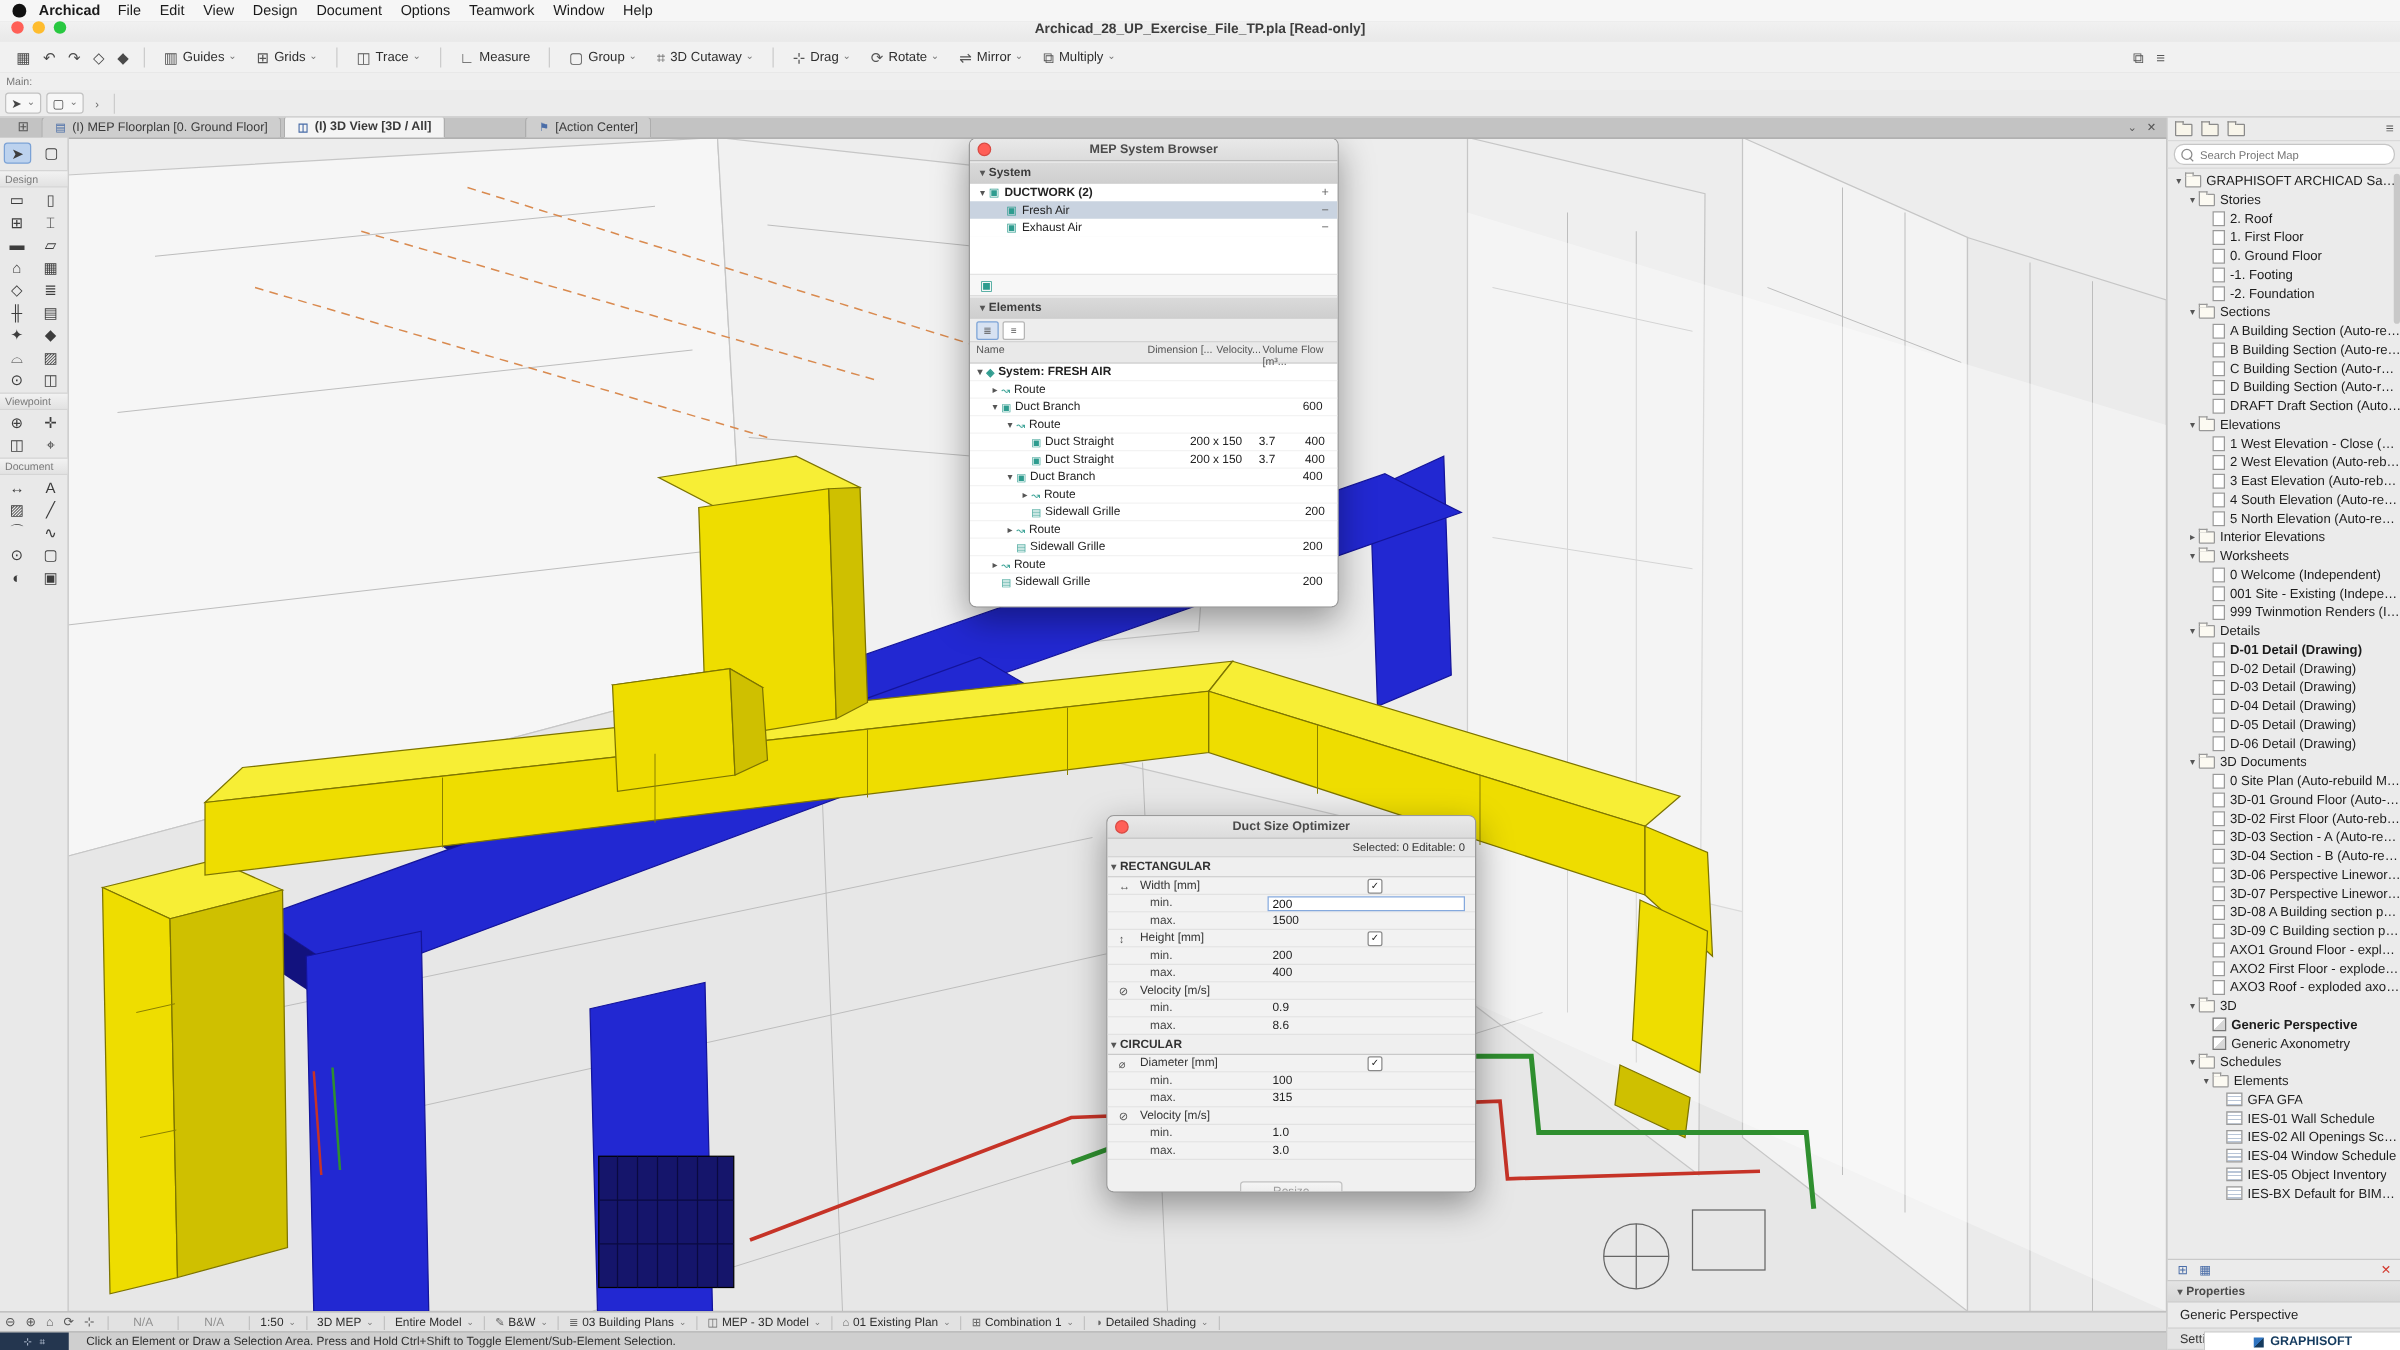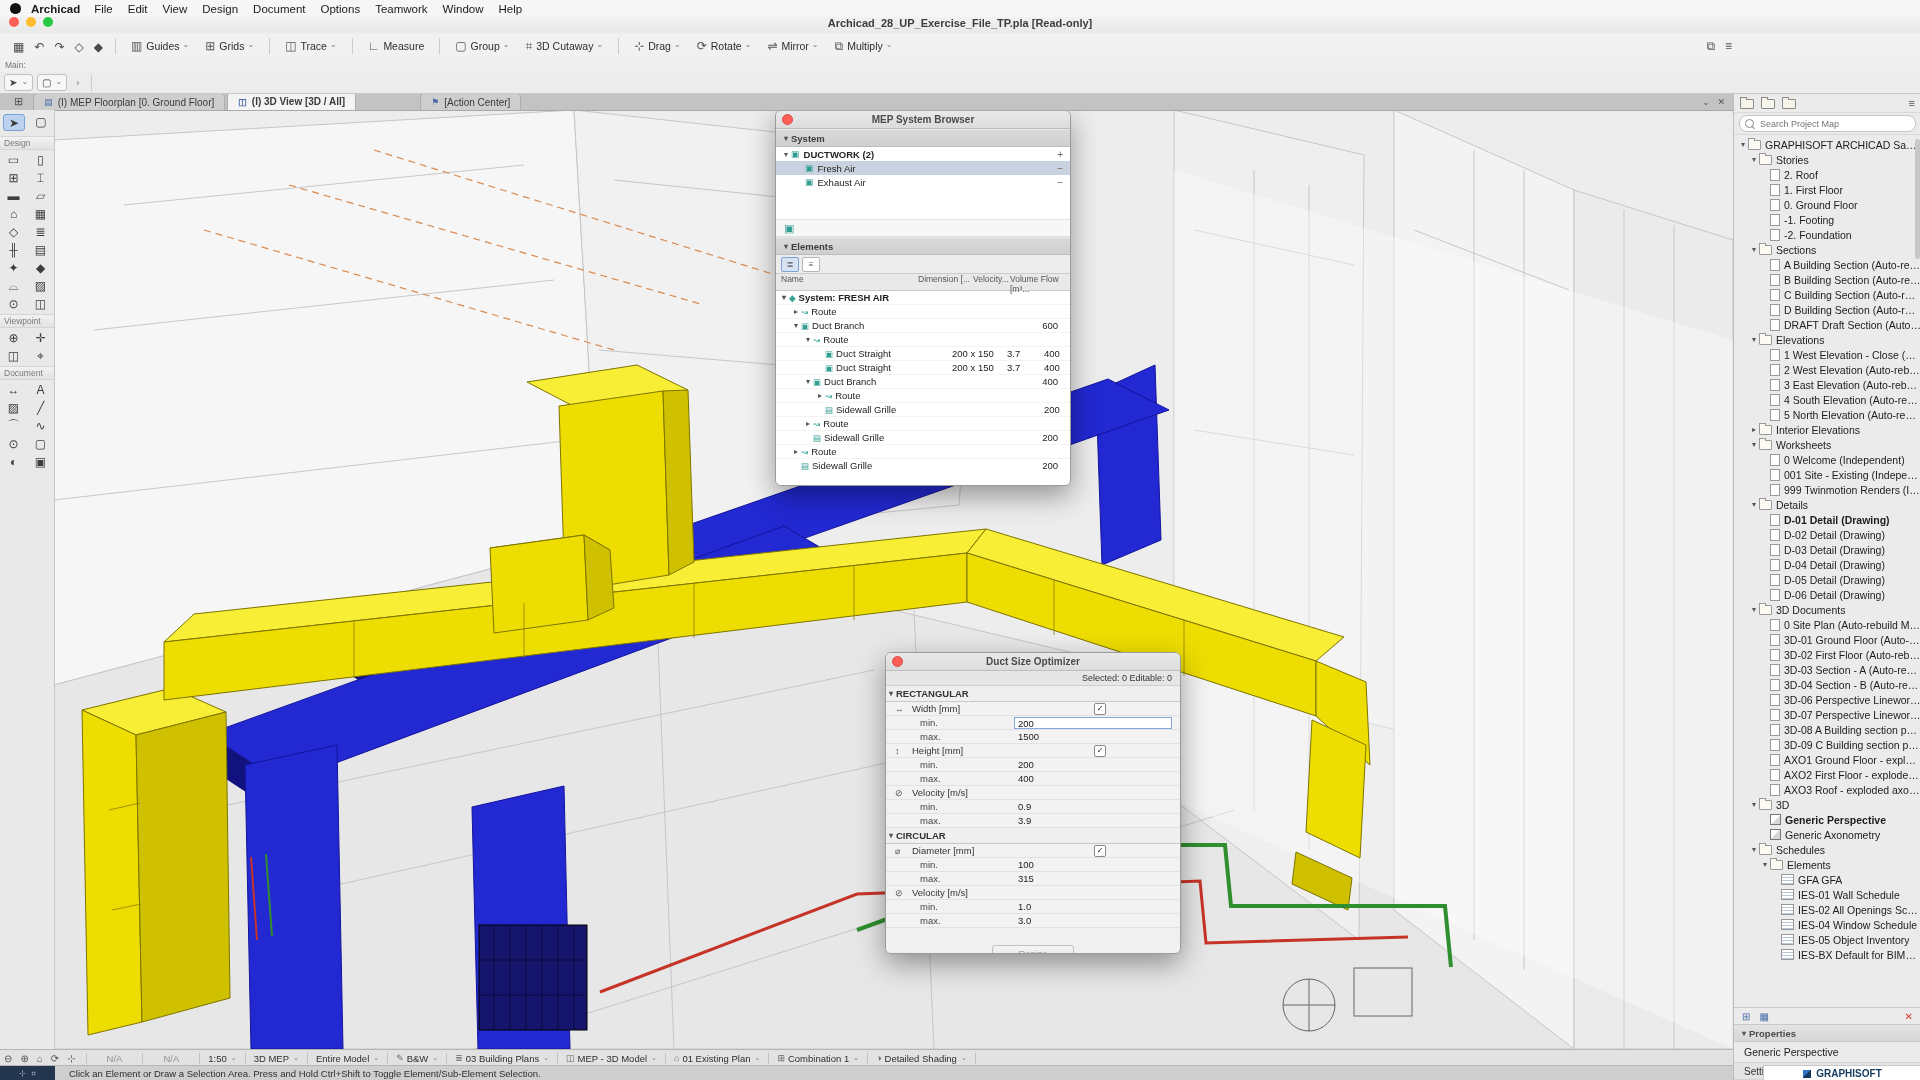--- a/index.html
+++ b/index.html
@@ -656,21 +656,21 @@
       <div class="opt-row">
         <span class="opt-ico">⊘</span>
         <span class="opt-lbl">Velocity [m/s]</span>
       </div>
       <div class="opt-row">
         <span class="mm-lbl">min.</span>
         <span class="mm-val">0.9</span>
       </div>
       <div class="opt-row">
         <span class="mm-lbl">max.</span>
-        <span class="mm-val">3.9</span>
+        <span class="mm-val">8.6</span>
       </div>
       <div class="opt-sec">
         <span class="disc">▾</span>
         <span>CIRCULAR</span>
       </div>
       <div class="opt-row">
         <span class="opt-ico">⌀</span>
         <span class="opt-lbl">Diameter [mm]</span>
         <span class="cb">✓</span>
       </div>

